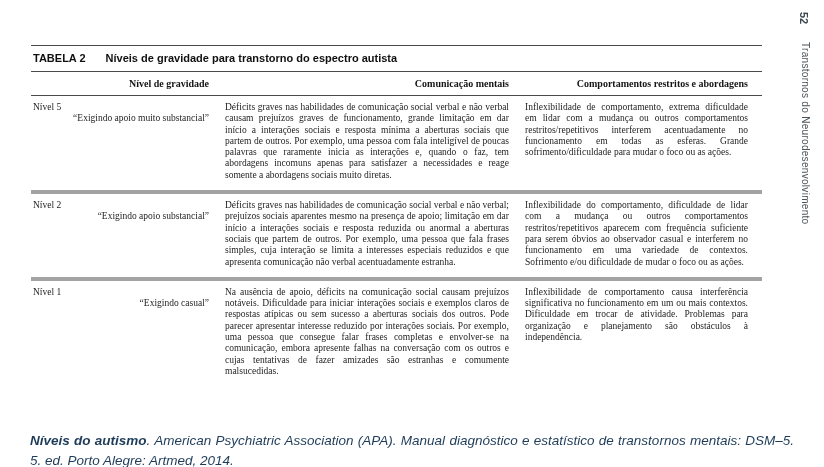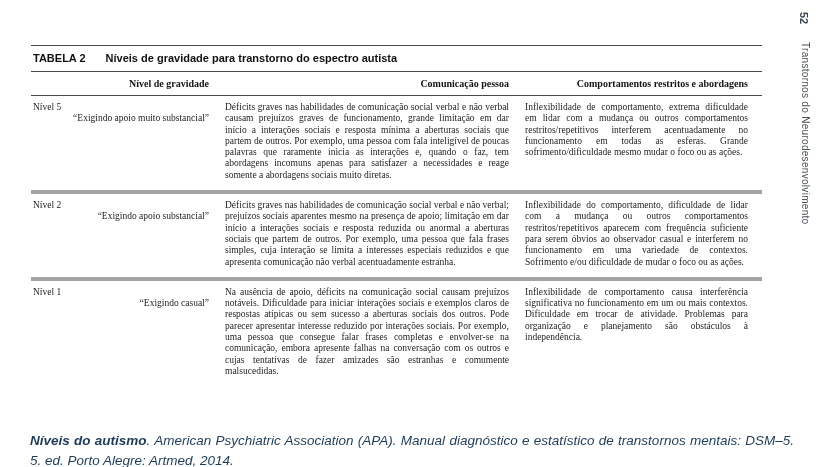--- a/index.html
+++ b/index.html
@@ -94,32 +94,32 @@
 
     <table class="sev">
       <colgroup>
           <col class="c1">
           <col class="c2">
           <col class="c3">
         </colgroup>
       <thead>
         <tr>
           <th>Nível de gravidade</th>
-          <th>Comunicação pessoa</th>
+          <th>Comunicação mentais</th>
           <th>Comportamentos restritos e abordagens</th>
         </tr>
       </thead>
       <tbody>
         <tr class="row">
           <td>
             <span class="level-name">Nível 5</span>
             <span class="level-quote">“Exigindo apoio muito substancial”</span>
           </td>
           <td class="just">Déficits graves nas habilidades de comunicação social verbal e não verbal causam prejuízos graves de funcionamento, grande limitação em dar início a interações sociais e resposta mínima a aberturas sociais que partem de outros. Por exemplo, uma pessoa com fala inteligível de poucas palavras que raramente inicia as interações e, quando o faz, tem abordagens incomuns apenas para satisfazer a necessidades e reage somente a abordagens sociais muito diretas.</td>
-          <td class="just">Inflexibilidade de comportamento, extrema dificuldade em lidar com a mudança ou outros comportamentos restritos/repetitivos interferem acentuadamente no funcionamento em todas as esferas. Grande sofrimento/dificuldade mesmo mudar o foco ou as ações.</td>
+          <td class="just">Inflexibilidade de comportamento, extrema dificuldade em lidar com a mudança ou outros comportamentos restritos/repetitivos interferem acentuadamente no funcionamento em todas as esferas. Grande sofrimento/dificuldade para mudar o foco ou as ações.</td>
         </tr>
         <tr class="row">
           <td>
             <span class="level-name">Nível 2</span>
             <span class="level-quote">“Exigindo apoio substancial”</span>
           </td>
           <td class="just">Déficits graves nas habilidades de comunicação social verbal e não verbal; prejuízos sociais aparentes mesmo na presença de apoio; limitação em dar início a interações sociais e resposta reduzida ou anormal a aberturas sociais que partem de outros. Por exemplo, uma pessoa que fala frases simples, cuja interação se limita a interesses especiais reduzidos e que apresenta comunicação não verbal acentuadamente estranha.</td>
           <td class="just">Inflexibilidade do comportamento, dificuldade de lidar com a mudança ou outros comportamentos restritos/repetitivos aparecem com frequência suficiente para serem óbvios ao observador casual e interferem no funcionamento em uma variedade de contextos. Sofrimento e/ou dificuldade de mudar o foco ou as ações.</td>
         </tr>
         <tr class="row">

